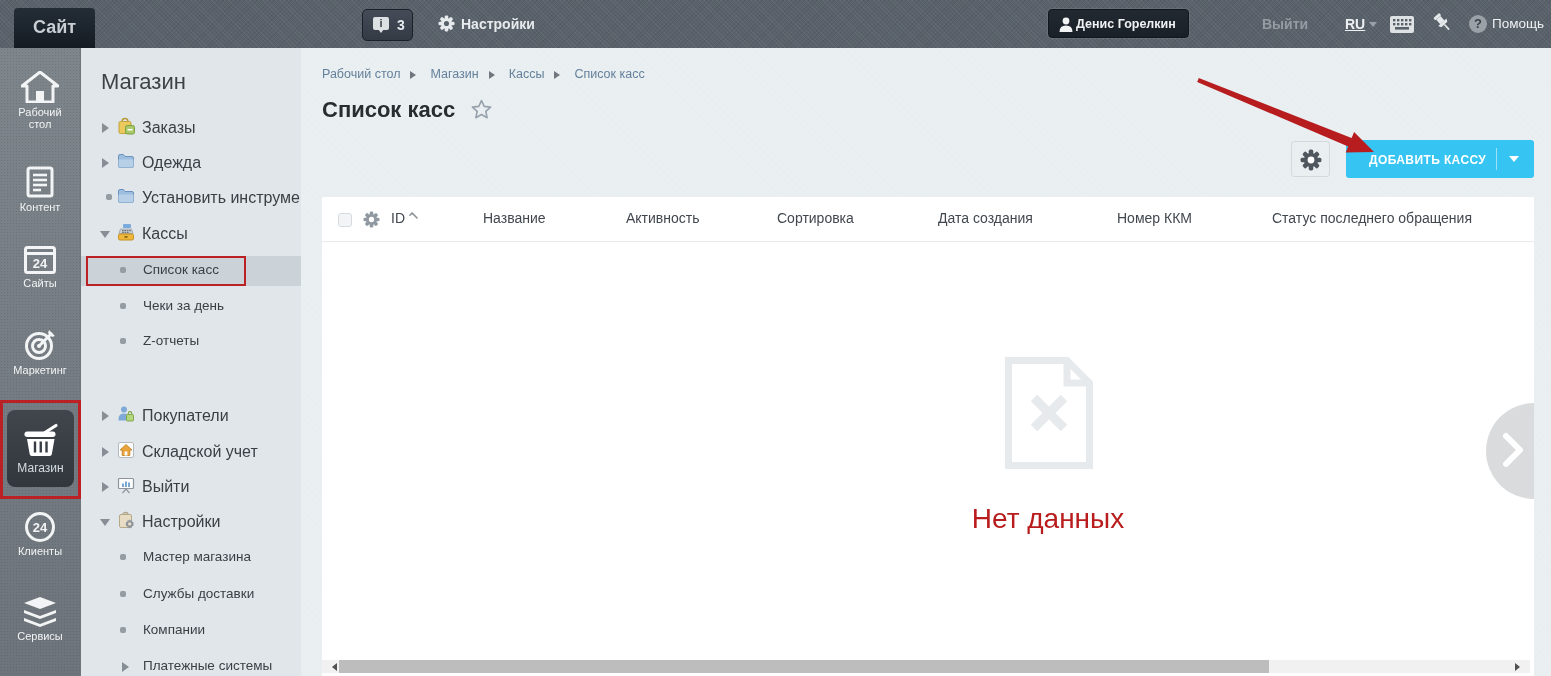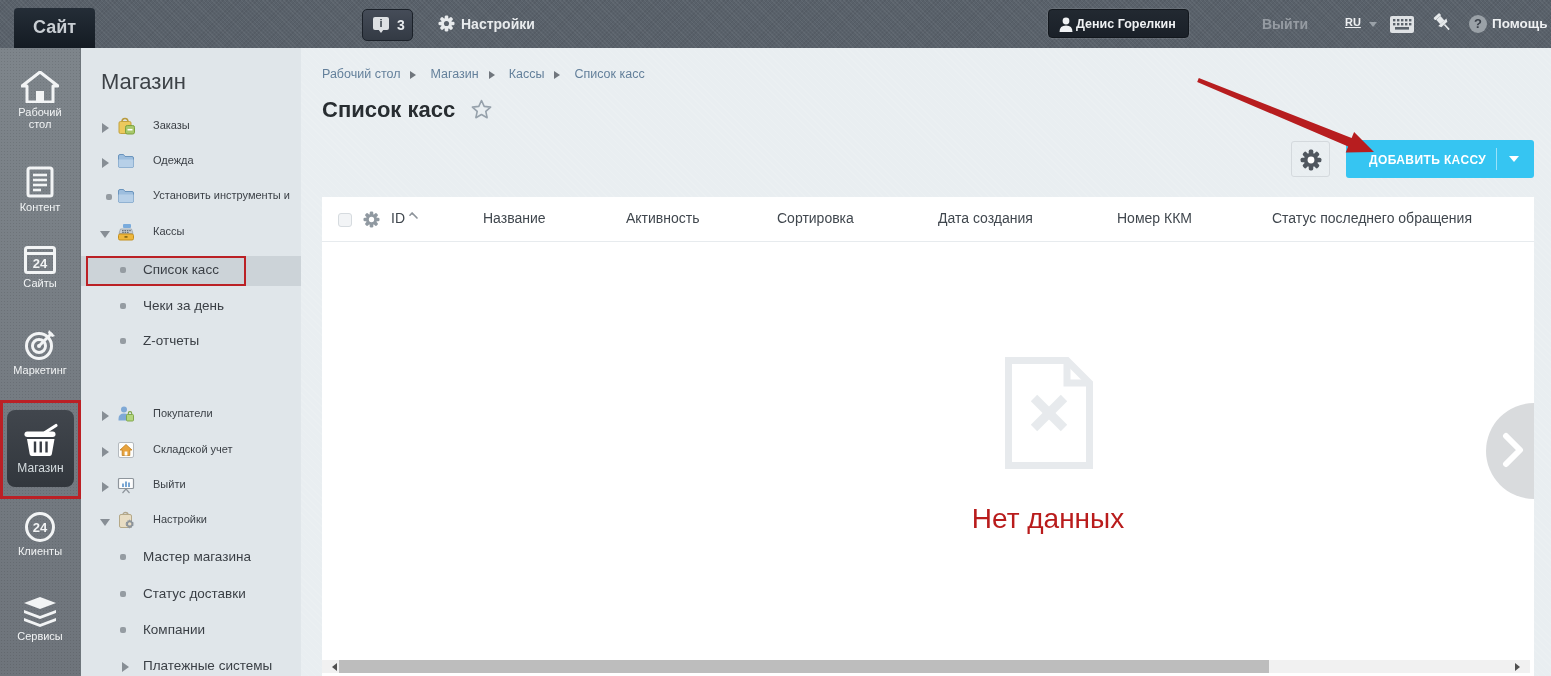--- a/index.html
+++ b/index.html
@@ -31,26 +31,26 @@
 #settings-txt { position:absolute; left:461px; top:16px; color:#e8ebed; font-size:14px; font-weight:bold; }
 #tsearch { position:absolute; left:875px; top:10px; width:208px; height:28px;
   background:#3e444d; border:1px solid #2a2f37; border-top-color:#23282f; border-radius:4px;
   box-shadow:inset 0 1px 2px rgba(0,0,0,0.3); }
 #tsearch .ph { position:absolute; left:14px; top:6px; color:#a6acb3; font-size:13px; font-weight:bold; }
 #userbtn { position:absolute; left:1048px; top:9px; width:141px; height:29px;
   background:linear-gradient(#222931, #1a2028); border:1px solid #12171d; border-radius:4px;
   box-shadow:0 0 0 1px rgba(255,255,255,0.08); }
 #userbtn .nm { position:absolute; left:27px; top:7px; color:#f0f2f4; font-size:12.5px; font-weight:bold; white-space:nowrap; }
 #logout { position:absolute; left:1262px; top:16px; color:#959ba2; font-size:14px; font-weight:bold;text-align:right; }
-#lang { position:absolute; left:1345px; top:16px; color:#eef0f2; font-size:11px; font-weight:bold;text-decoration:underline; }
+#lang { position:absolute; left:1345px; top:16px; color:#eef0f2; font-size:14px; font-weight:bold;text-decoration:underline; }
 #lang .c { position:absolute; left:24px; top:6px; width:0; height:0;
   border:4px solid transparent; border-top:5px solid #9aa1a8; }
 #helpq { position:absolute; left:1469px; top:15px; width:18px; height:18px; border-radius:50%;
   background:#9aa1a7; color:#3a4049; font-size:13px; font-weight:bold; text-align:center; line-height:18px; }
-#helptxt { position:absolute; left:1492px; top:16px; color:#eef0f2; font-size:13.5px; font-weight:bold; white-space:nowrap; }
+#helptxt { position:absolute; left:1492px; top:16px; color:#eef0f2; font-size:13.5px; font-weight:normal; white-space:nowrap; }
 
 
 #iconbar { position:absolute; left:0; top:48px; width:80px; height:628px;
   background-color:#777e85;
   background-image:radial-gradient(rgba(0,0,0,0.10) 1px, rgba(0,0,0,0) 1px), linear-gradient(#7e858b,#6e747b);
   background-size:3px 3px, 100% 100%; }
 .ib-item { position:absolute; left:0; width:80px; text-align:center; color:#f2f4f5; font-size:11px; }
 .ib-item .lbl { margin-top:3px; line-height:12px; }
 .ib-item svg { display:block; margin:0 auto; }
 #ib-active { position:absolute; left:7px; top:362px; width:67px; height:77px;
@@ -63,21 +63,21 @@
   border-left:1px solid #6f767c; }
 #menu-title { position:absolute; left:20px; top:21px; color:#3d4247; font-size:22px; }
 .mi { position:absolute; left:0; width:221px; height:36px; }
 .mi .arr { position:absolute; left:21px; top:14px; width:0; height:0;
   border:5px solid transparent; border-left:7px solid #878e95; }
 .mi .arrd { position:absolute; left:19px; top:16px; width:0; height:0;
   border:5px solid transparent; border-top:7px solid #878e95; }
 .mi .dot { position:absolute; left:25px; top:15px; width:6px; height:6px; background:#959ca2; border-radius:2px; }
 .mi .dot2 { position:absolute; left:45px; top:15px; width:6px; height:6px; background:#959ca2; border-radius:2px; }
 .mi .ic { position:absolute; left:36px; top:8px; }
-.mi .tx { position:absolute; left:72px; top:10px; color:#3a3f45; font-size:11px; white-space:nowrap; }
+.mi .tx { position:absolute; left:61px; top:10px; color:#3a3f45; font-size:16px; white-space:nowrap; }
 .mi .tx2 { position:absolute; left:62px; top:10px; color:#3a3f45; font-size:13.5px; white-space:nowrap; }
 #mi-sel { position:absolute; left:0; top:208px; width:221px; height:30px; background:#ccd3d8; }
 
 
 #mainbg { position:absolute; left:301px; top:48px; width:1250px; height:628px;
   background-color:#e9eef1;
   background-image:repeating-linear-gradient(45deg, rgba(255,255,255,0.10) 0 1px, rgba(0,0,0,0) 1px 5px); }
 #crumb { position:absolute; left:322px; top:67px; font-size:12.5px; color:#64809b; }
 #crumb .sep { display:inline-block; margin:0 10px; width:0; height:0;
   border:4px solid transparent; border-left:6px solid #70767d; vertical-align:-1px; }
@@ -352,21 +352,21 @@
         <circle cx="12.7" cy="12.9" r="1.7" fill="#e8ddc4"></circle>
       </svg>
       <span class="tx">Настройки</span>
       </div>
     <div class="mi" style="top:491px">
         <span class="dot2" style="left:39px"></span>
         <span class="tx2">Мастер магазина</span>
       </div>
     <div class="mi" style="top:528px">
         <span class="dot2" style="left:39px"></span>
-        <span class="tx2">Статус доставки</span>
+        <span class="tx2">Службы доставки</span>
       </div>
     <div class="mi" style="top:564px">
         <span class="dot2" style="left:39px"></span>
         <span class="tx2">Компании</span>
       </div>
     <div class="mi" style="top:600px">
         <span class="arr" style="left:41px"></span>
         <span class="tx2">Платежные системы</span>
       </div>
   </div>

